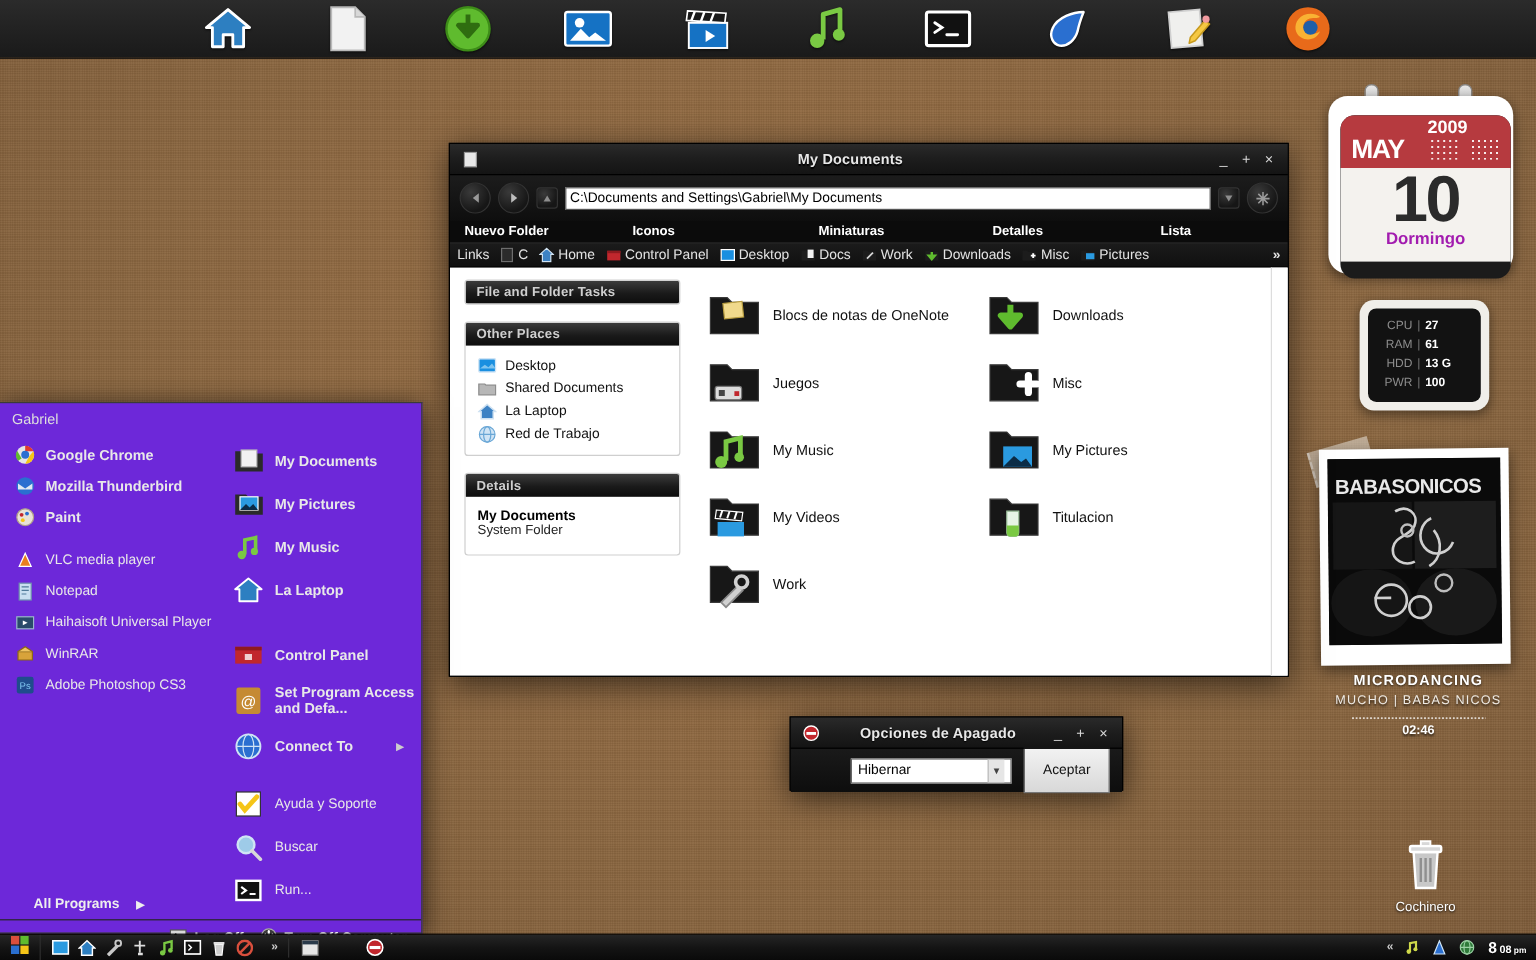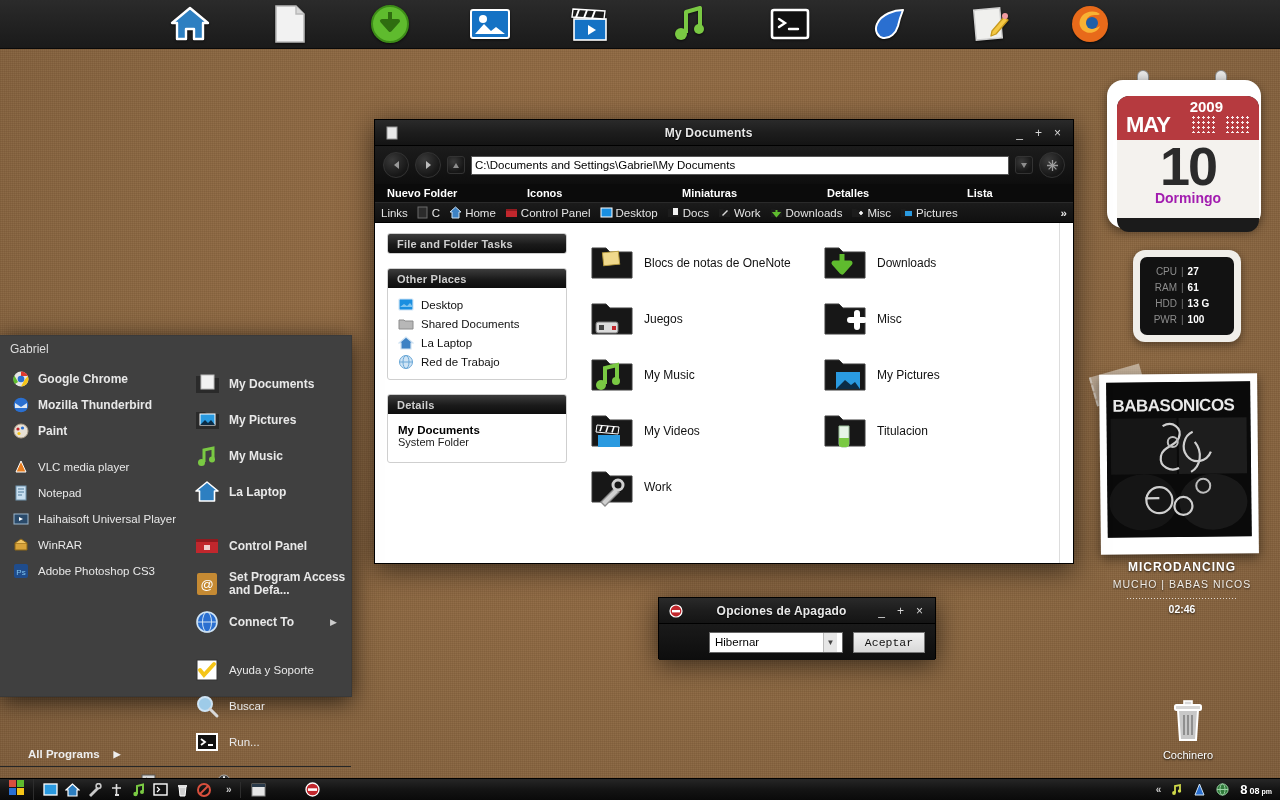--- a/index.html
+++ b/index.html
@@ -104,29 +104,29 @@
   #shutdown { left:658px; top:597px; width:278px; height:62px; }
   #sd-body { height:36px; display:flex; align-items:center; gap:10px; padding:0 10px;
              background:linear-gradient(180deg,#1a1a1a,#0d0d0d); }
   #sd-select {
     flex:1; height:21px; background:#fff; border:1px solid #666;
     display:flex; align-items:center; padding:0 5px; color:#000; font-size:11.5px; cursor:pointer;margin-left:40px;
   }
   #sd-arrow { margin-left:auto; width:14px; text-align:center; color:#444; font-size:8px;
               border-left:1px solid #bbb; background:#e6e6e6; height:19px; line-height:19px; }
   #sd-ok {
-    width:72px;height:21px; background:linear-gradient(180deg,#f2f2f2,#d8d8d8);
+    width:72px;height:38px; background:linear-gradient(180deg,#f2f2f2,#d8d8d8);
     border:1px solid #777; color:#111; font-size:11.5px;
-    display:flex;align-items:center;justify-content:center;cursor:pointer;font-family:Liberation Mono, monospace;
+    display:flex;align-items:center;justify-content:center;cursor:pointer;
   }
 
   
   #startmenu {
-    position:absolute; left:0; top:335px; width:352px; height:362px;
-    background:#404040; border:1px solid #3a3a3a; border-left:none;
+    position:absolute; left:0; top:335px; width:352px; height:443px;
+    background:#6d28d9; border:1px solid #3a3a3a; border-left:none;
     box-shadow:0 4px 22px rgba(0,0,0,.7); z-index:35;
   }
   #sm-user { height:26px; display:flex; align-items:center; padding-left:10px;
              color:#ddd; font-size:12px; }
   #sm-cols { display:flex; height:380px; padding-top:4px; }
   #sm-left { width:188px; padding-left:12px; }
   #sm-right { flex:1; padding-left:6px; }
   .smi { display:flex; align-items:center; gap:9px; height:26px; cursor:pointer; color:#e8e8e8; }
   .smi .si { width:17px;height:17px;flex:none; display:flex;align-items:center;justify-content:center; }
   .smi .sl { font-size:11.5px; }

